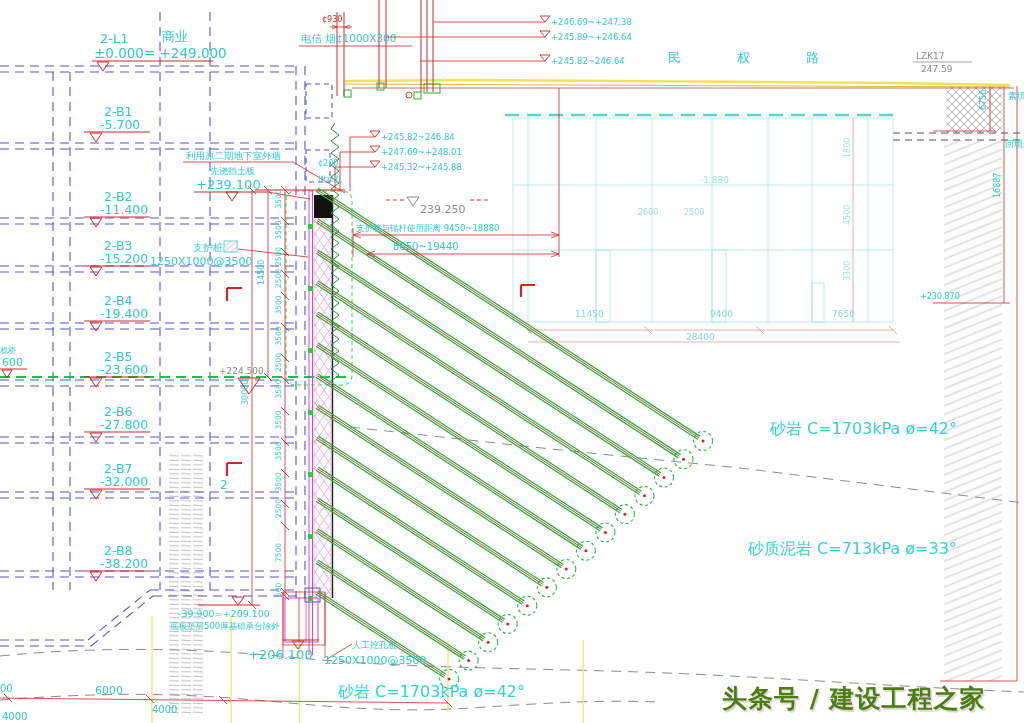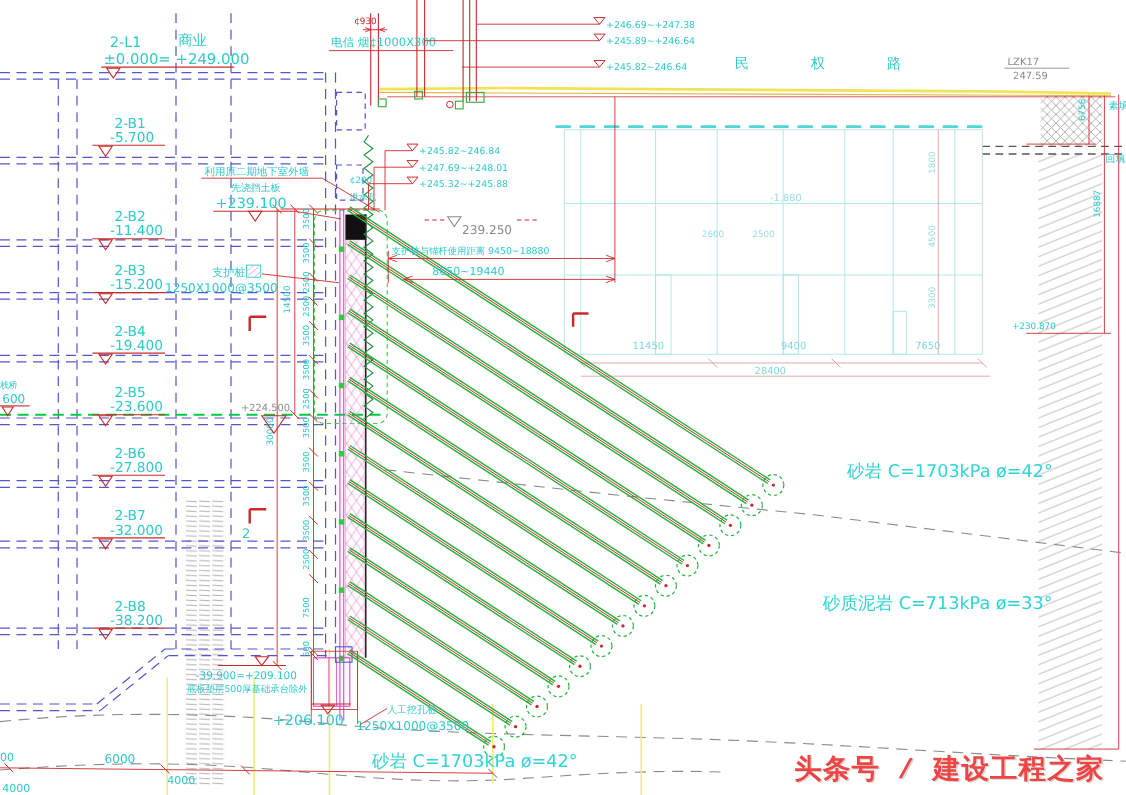--- a/index.html
+++ b/index.html
@@ -1,21 +1,21 @@
 <!DOCTYPE html>
 <html><head>
 <meta charset="utf-8">
 <style>
   html,body{margin:0;padding:0;background:#fff;}
   .stage{position:relative;width:1024px;height:723px;background:#ffffff;overflow:hidden;
          font-family:"DejaVu Sans",sans-serif;}
   svg text{font-family:"DejaVu Sans",sans-serif;}
   .watermark{position:absolute;left:722px;top:682px;font-size:25px;font-weight:bold;
-             color:#ef4444;letter-spacing:1px;text-shadow:1.5px 1.5px 0 #d8d8d8;
-             white-space:nowrap;font-family:Liberation Mono, monospace;}
+             color:#4d7c0f;letter-spacing:1px;text-shadow:1.5px 1.5px 0 #d8d8d8;
+             white-space:nowrap;}
 </style>
 </head>
 <body>
 
 <div class="stage">
 <svg width="1024" height="723" viewBox="0 0 1024 723">
 <defs>
   <pattern id="xhatch" width="8" height="8" patternUnits="userSpaceOnUse">
     <path d="M0,8 L8,0 M0,0 L8,8" stroke="#9a9a9a" stroke-width="0.7"></path>
   </pattern>

